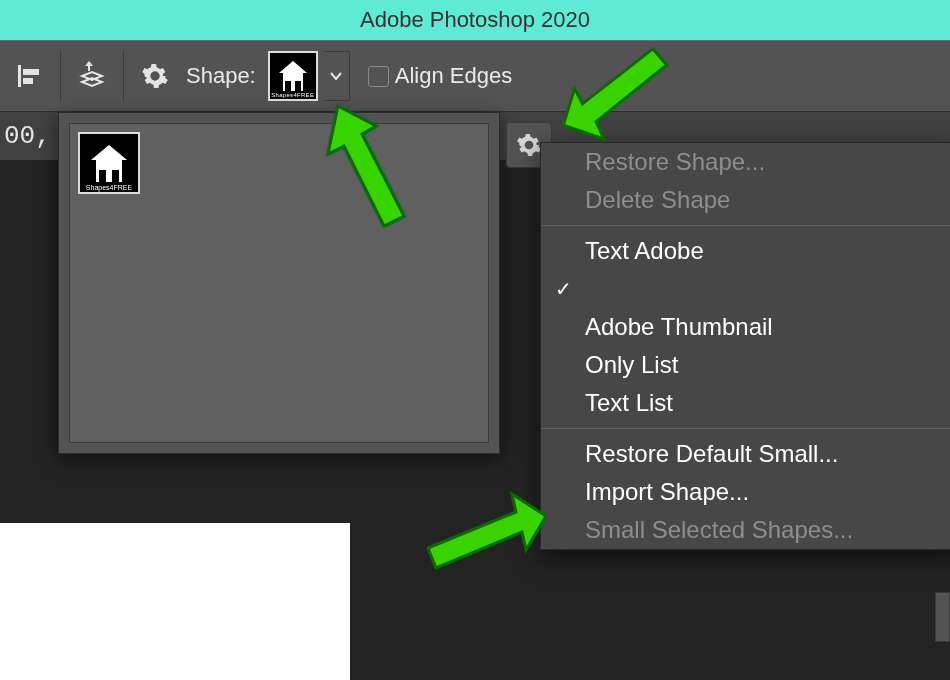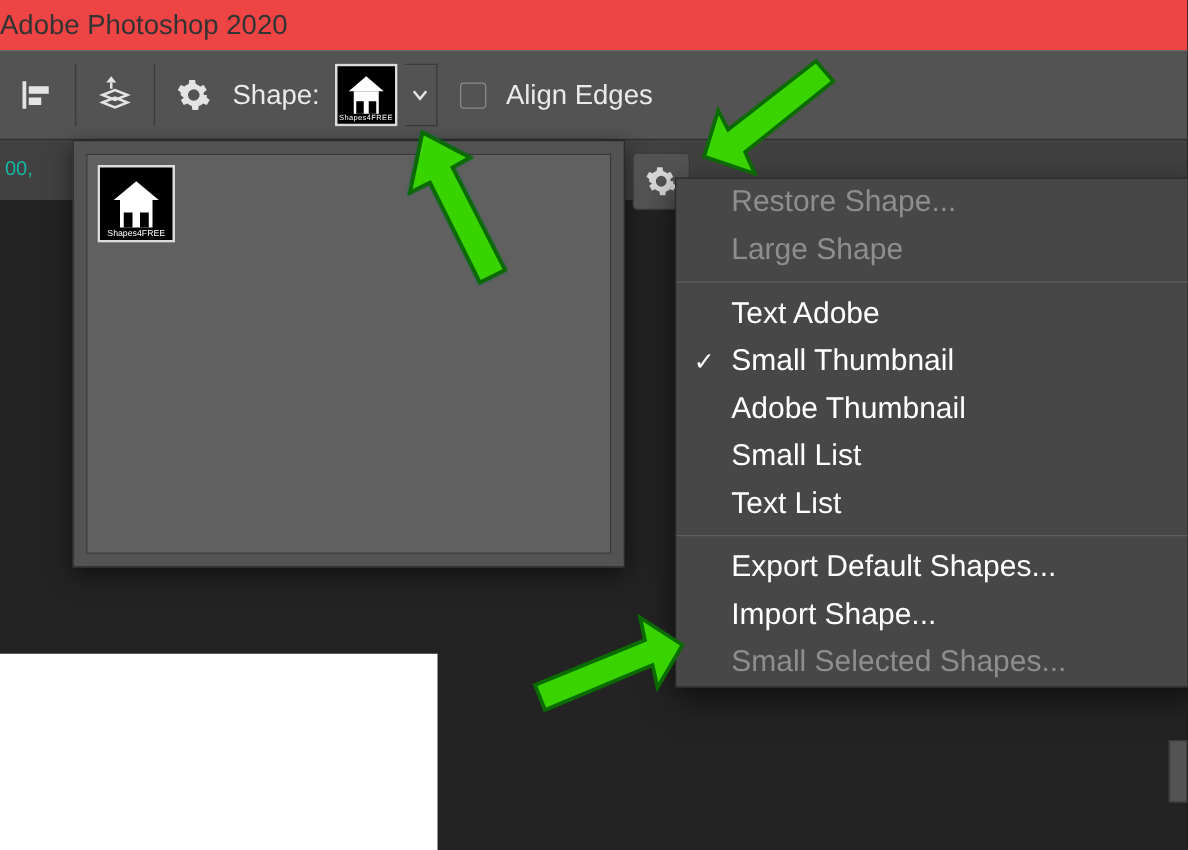--- a/index.html
+++ b/index.html
@@ -9,25 +9,25 @@
     background: #1a1a1a;
     font-family: -apple-system, BlinkMacSystemFont, "Segoe UI", Arial, sans-serif;
     color: #eaeaea;
     overflow: hidden;
     position: relative;
   }
 
   
   .titlebar {
     height: 40px;
-    background: #ef4444;
+    background: #5eead4;
     color: #333;
     display: flex;
     align-items: center;
-    justify-content: flex-start;
+    justify-content: center;
     font-size: 22px;
   }
 
   
   .optionsbar {
     height: 72px;
     background: #535353;
     border-top: 1px solid #6a6a6a;
     border-bottom: 1px solid #2e2e2e;
     display: flex;
@@ -96,33 +96,33 @@
 
   .checkbox {
     width: 21px; height: 21px;
     border: 1px solid #8a8a8a;
     border-radius: 3px;
     margin-left: 12px;
   }
   .checkbox-label {
     font-size: 22px;
     color: #eaeaea;
-    margin-left: 10px;
   }
 
   
   .tabarea {
     height: 48px;
     background: #414141;
     display:flex; align-items:center;
     padding-left: 4px;
   }
   .tabfrag {
-    font-size: 16px;
-    color: #14b8a6;
+    font-size: 26px;
+    color: #e5e5e5;
+    font-family: Liberation Mono, monospace;
   }
 
   
   .shape-picker {
     position: absolute;
     left: 58px;
     top: 112px;
     width: 442px;
     height: 342px;
     background: #535353;
@@ -302,42 +302,41 @@
   <svg width="26" height="26" viewBox="0 0 24 24">
     <path fill="#d8d8d8" d="M12 8a4 4 0 100 8 4 4 0 000-8zm9 4c0 .6-.05 1.2-.15 1.75l2.1 1.65-2 3.45-2.5-1a8.9 8.9 0 01-3 1.75l-.4 2.65h-4l-.4-2.65a8.9 8.9 0 01-3-1.75l-2.5 1-2-3.45 2.1-1.65A9.4 9.4 0 013 12c0-.6.05-1.2.15-1.75L1.05 8.6l2-3.45 2.5 1a8.9 8.9 0 013-1.75L8.95 1.75h4l.4 2.65a8.9 8.9 0 013 1.75l2.5-1 2 3.45-2.1 1.65c.1.55.15 1.15.15 1.75z"></path>
   </svg>
 </div>
 
 <div class="context-menu">
   <div class="menu-item disabled">
       <span>Restore Shape...</span>
     </div>
   <div class="menu-item disabled">
-      <span>Large Shape</span>
+      <span>Delete Shape</span>
     </div>
   <div class="menu-sep"></div>
   <div class="menu-item">
       <span>Text Adobe</span>
     </div>
   <div class="menu-item">
       <span class="check">✓</span>
-      <span>Small Thumbnail</span>
     </div>
   <div class="menu-item">
       <span>Adobe Thumbnail</span>
     </div>
   <div class="menu-item">
-      <span>Small List</span>
+      <span>Only List</span>
     </div>
   <div class="menu-item">
       <span>Text List</span>
     </div>
   <div class="menu-sep"></div>
   <div class="menu-item">
-      <span>Export Default Shapes...</span>
+      <span>Restore Default Small...</span>
     </div>
   <div class="menu-item">
       <span>Import Shape...</span>
     </div>
   <div class="menu-item disabled">
       <span>Small Selected Shapes...</span>
     </div>
 </div>
 
 <div class="vscroll"></div>

